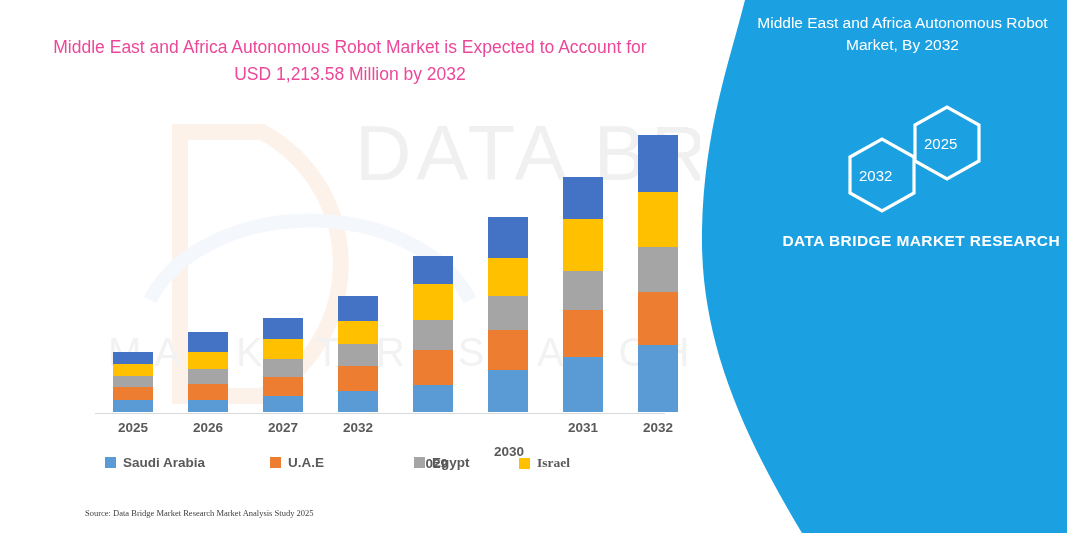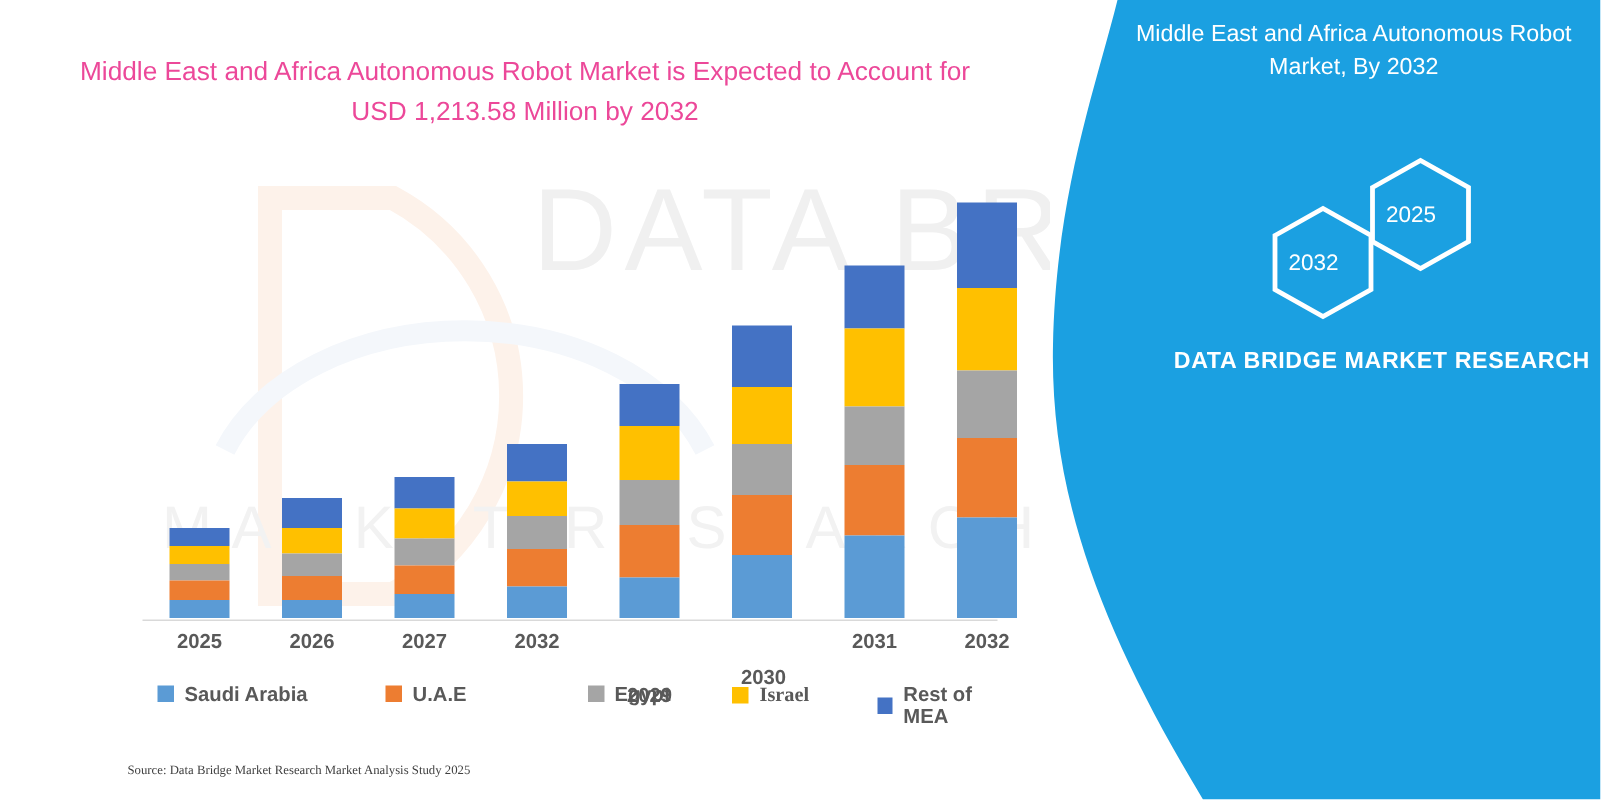--- a/index.html
+++ b/index.html
@@ -147,24 +147,20 @@
         <span>U.A.E</span>
       </div>
       <div class="legend-item" style="width: 105px; padding-left: 24px;">
         <span class="legend-swatch" style="background: rgb(165, 165, 165);"></span>
         <span>Egypt</span>
       </div>
       <div class="legend-item" style="width: 105px; font-family: Liberation Serif, serif;">
         <span class="legend-swatch" style="background: rgb(255, 192, 0);"></span>
         <span>Israel</span>
       </div>
-      <div class="legend-item">
-        <span class="legend-swatch" style="background: rgb(68, 114, 196);"></span>
-        <span>Rest of MEA</span>
-      </div>
     </div>
 
   <div id="footer">
     <span>Source: Data Bridge Market Research  Market Analysis Study 2025</span>
   </div>
 </div>
 
 <div id="right-panel">
   <svg class="bg" width="377" height="533" viewBox="0 0 377 533">
     <path d="M 377 0 L 55 0 C 40 60 14 130 12 230 C 10 330 44 420 112 533 L 377 533 Z" fill="#1ba0e1"></path>

